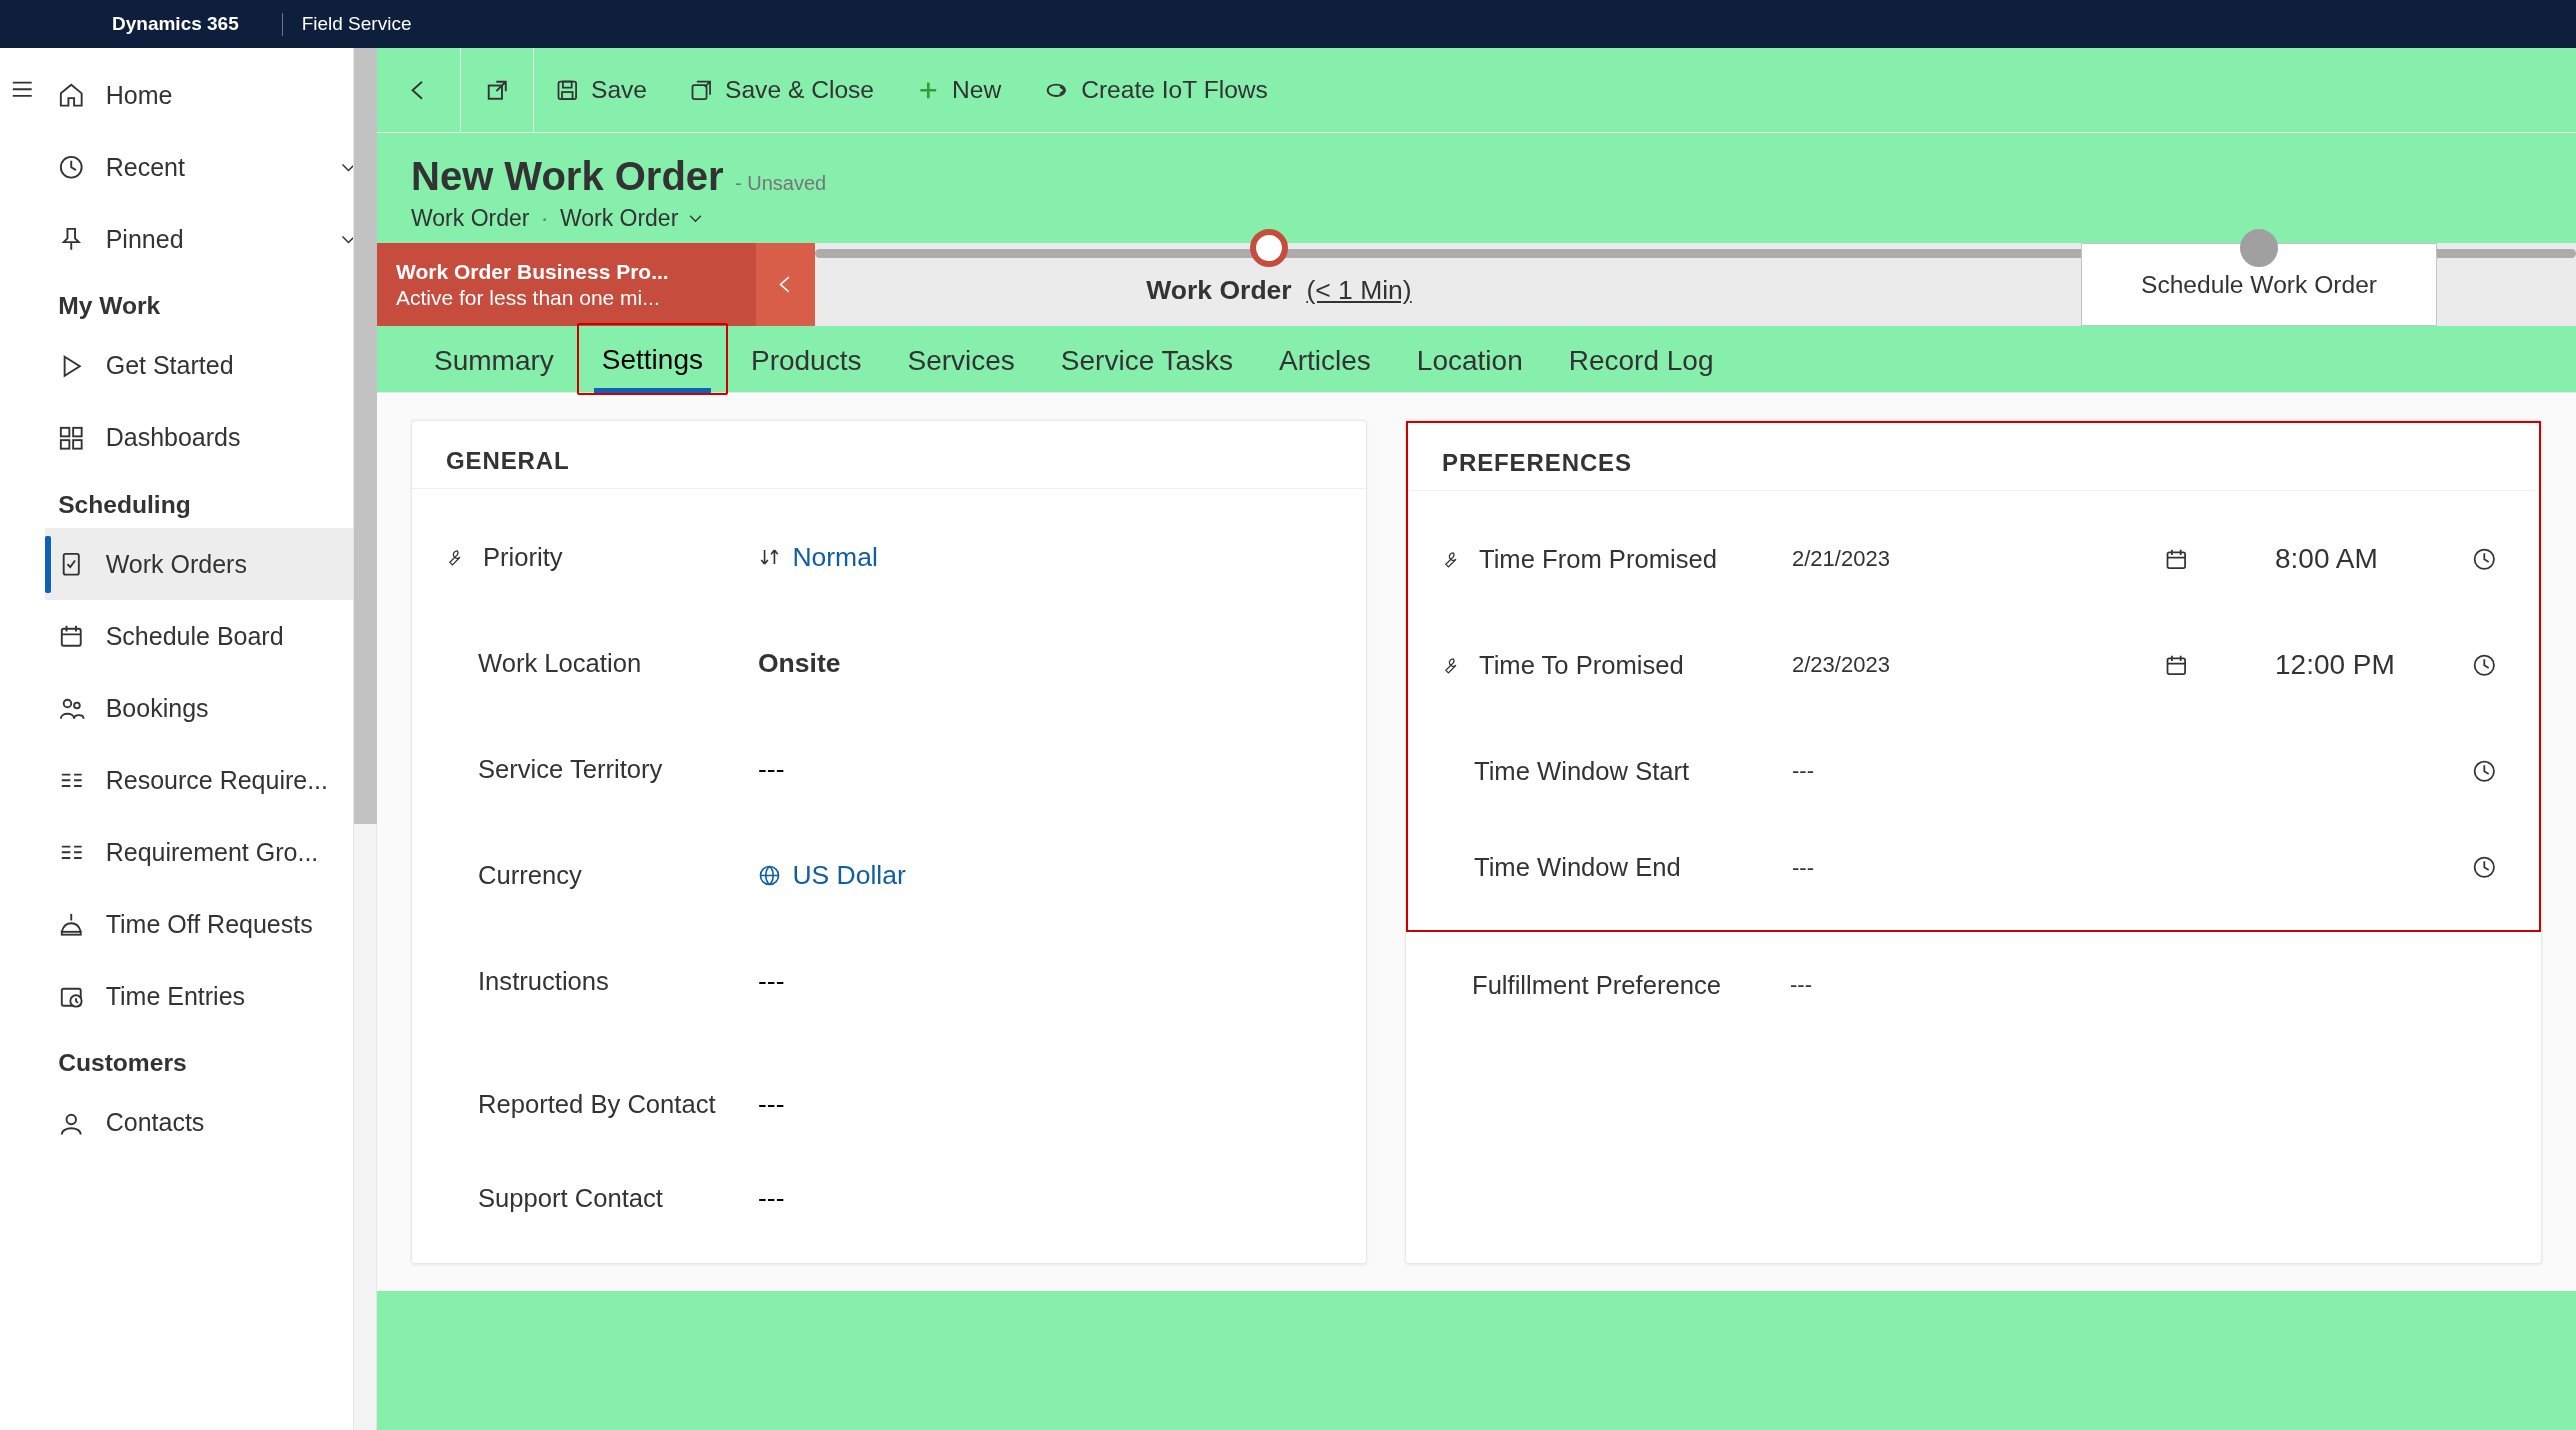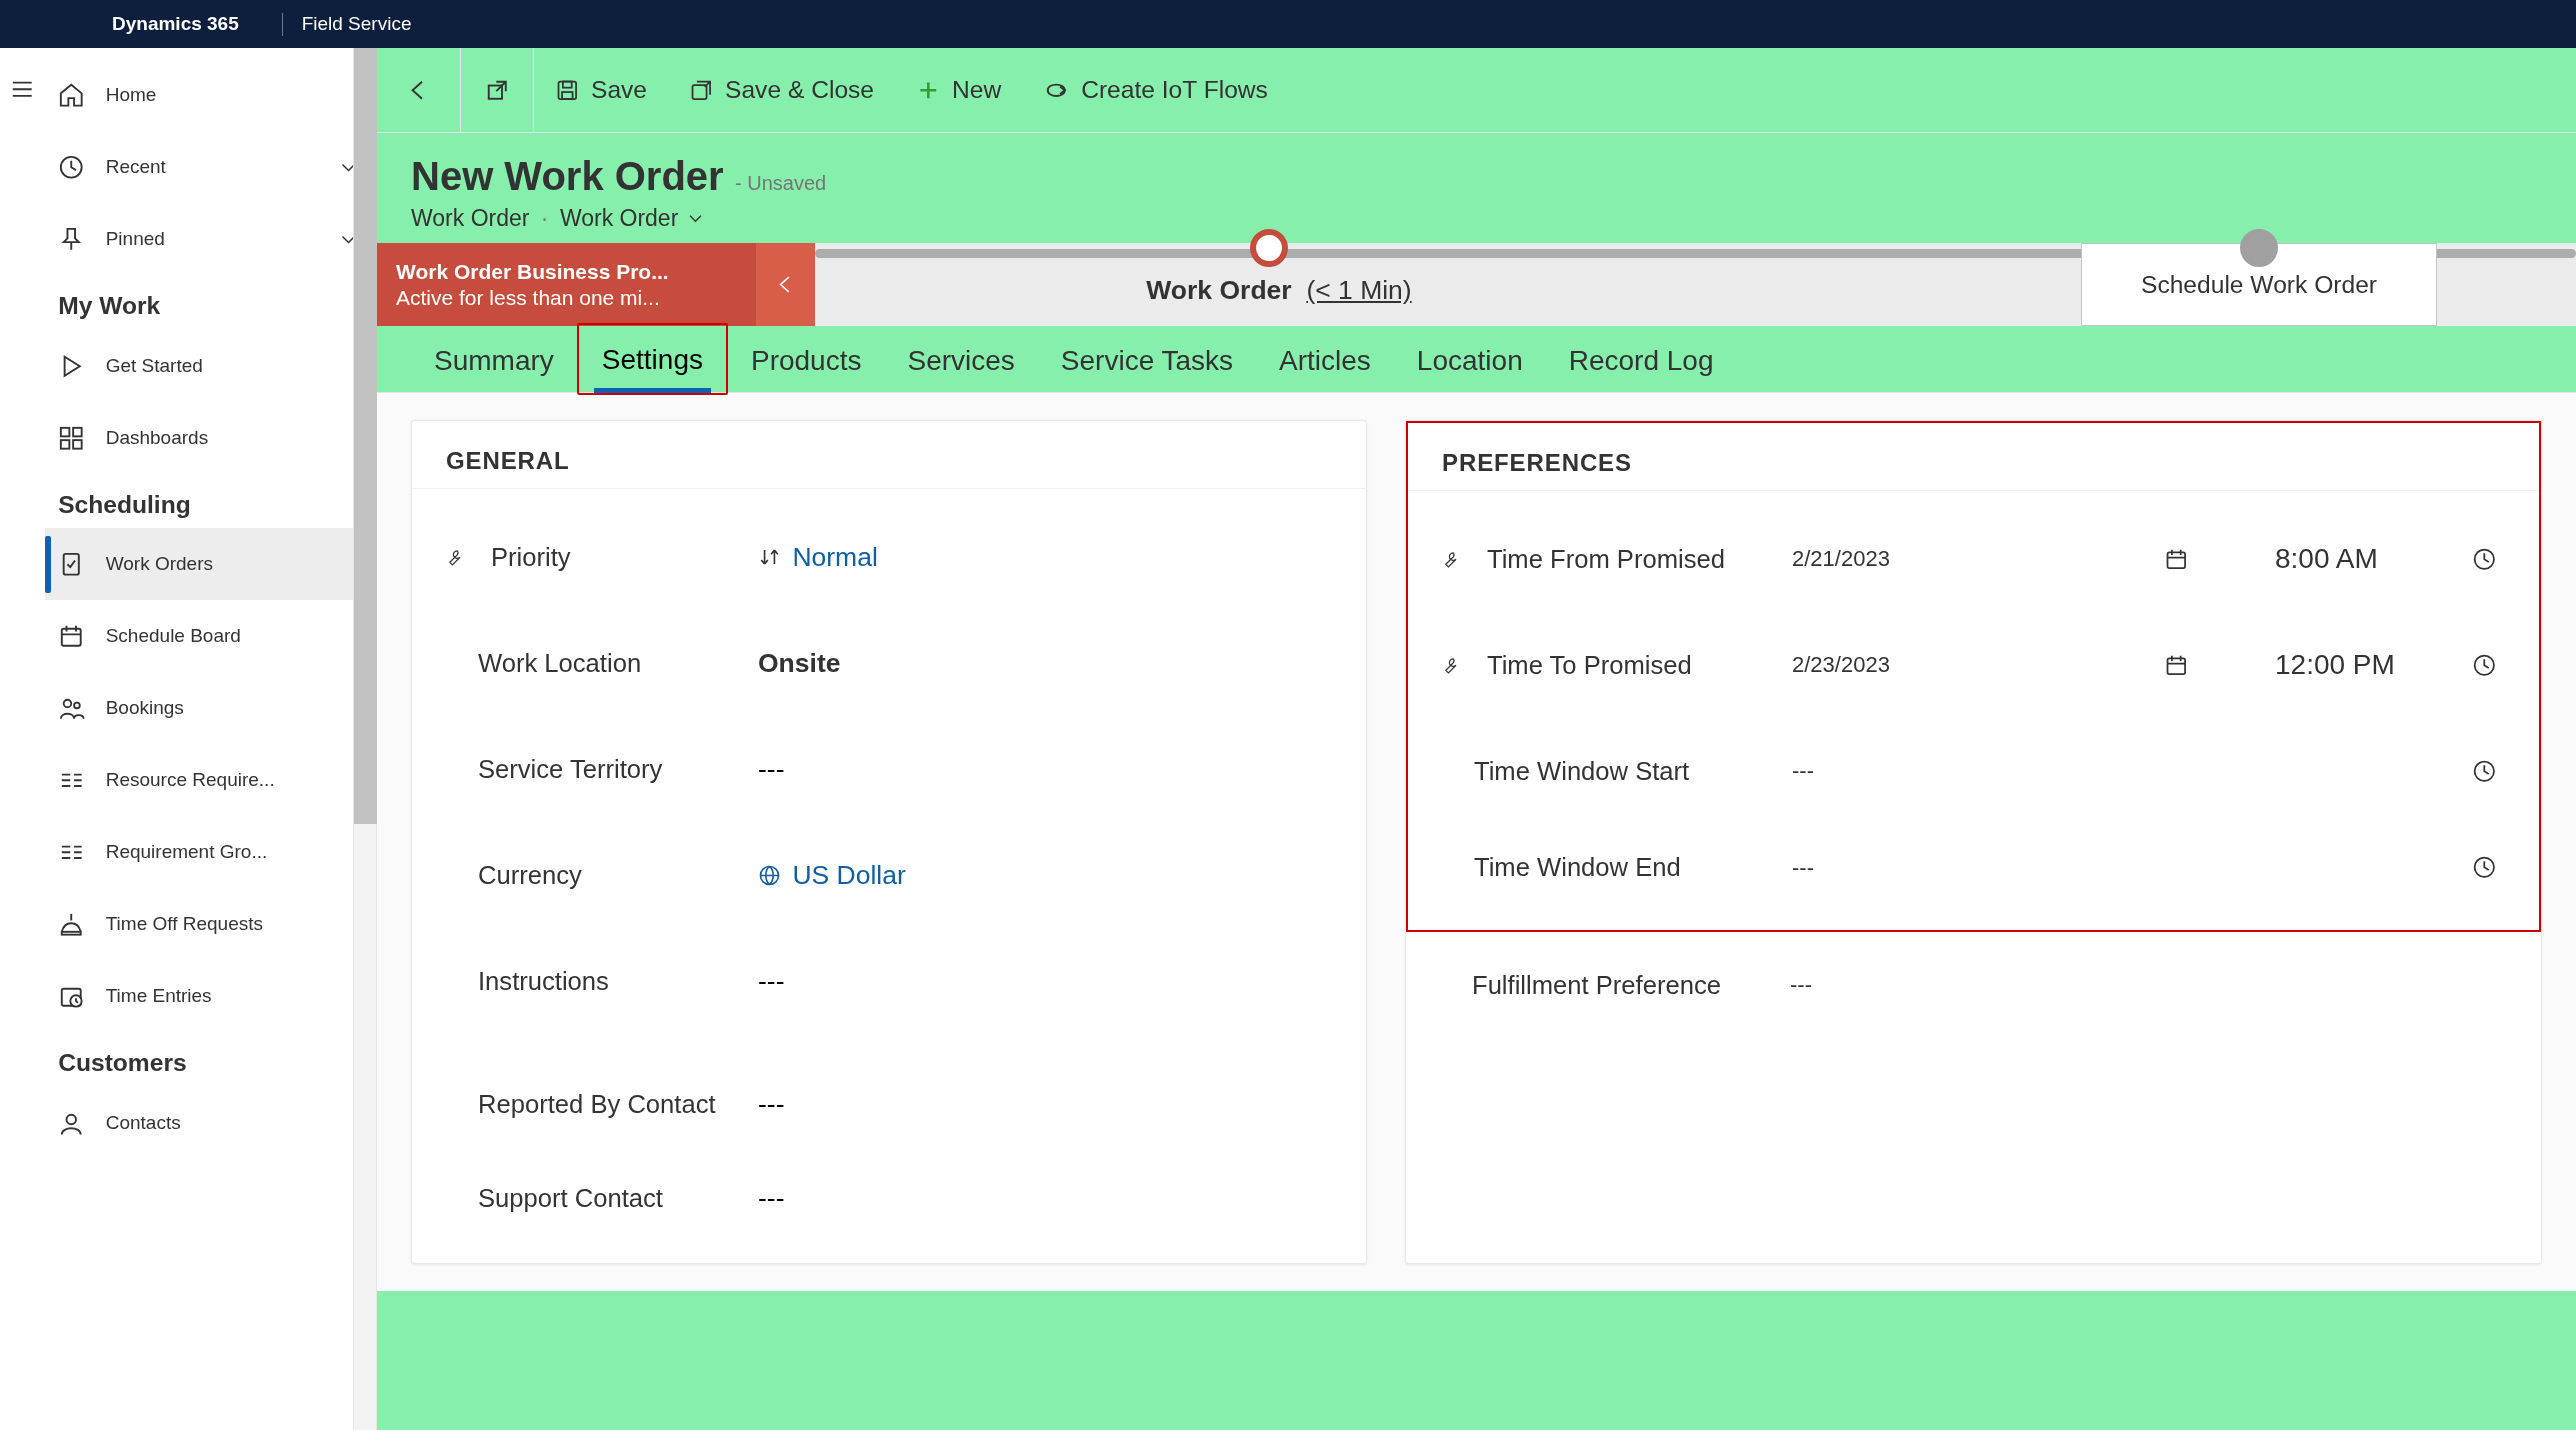--- a/index.html
+++ b/index.html
@@ -16,21 +16,21 @@
   .header{height:48px;background:var(--header-bg);color:#fff;display:flex;align-items:center;padding:0 0 0 112px;font-size:19px;}
   .header .brand{font-weight:600;margin-right:24px;}
   .header .divider{width:0.9px;height:23px;background:rgba(255,255,255,.4);margin:0 19px;}
   .header .app{font-weight:400;}
 
   
   .layout{display:flex;height:calc(100% - 48px);}
   .sidebar{width:var(--sidebar-w);border-right:0.9px solid var(--border);display:flex;}
   .sidebar-rail{width:45px;display:flex;align-items:flex-start;justify-content:center;padding-top:28px;}
   .sidebar-inner{flex:1;padding:11.4px 0 0 0;}
-  .side-item{display:flex;align-items:center;height:72px;padding:0 17px 0 13.2px;gap:21px;cursor:pointer;font-size:19px;}
+  .side-item{display:flex;align-items:center;height:72px;padding:0 17px 0 13.2px;gap:21px;cursor:pointer;font-size:25px;}
   .side-item .chev{margin-left:auto;}
   .side-section{font-weight:600;font-size:24.6px;padding:17px 0 9.5px 13.2px;}
   .side-item.active{background:#ededed;position:relative;}
   .side-item.active::before{content:"";position:absolute;left:0;top:7.6px;bottom:7.6px;width:5.7px;background:#1160b7;border-radius:1.9px;}
   .icon-box{width:26.5px;height:26.5px;display:flex;align-items:center;justify-content:center;}
   .scrollbar-track{position:absolute;right:0;top:0;bottom:0;width:23px;background:#f3f3f3;border-left:0.9px solid #e5e5e5;}
   .scrollbar-thumb{width:23px;height:776px;background:#c2c2c2;}
 
   
   .content{flex:1;display:flex;flex-direction:column;background:#86efac;}
@@ -67,21 +67,21 @@
   .tab.active-under::after{content:"";position:absolute;left:15px;right:15px;bottom:0;height:4.7px;background:#1160b7;}
   .settings-highlight{border:2.8px solid #c00;border-radius:1.9px;margin:-2.8px 0;}
 
   
   .form-area{display:flex;gap:38px;padding:26.5px 34px;background:#fafafa;}
   .panel{background:#fff;border:0.9px solid #e8e8e8;border-radius:3.8px;box-shadow:0 0.9px 2.8px rgba(0,0,0,.08);}
   .panel.general{width:956px;}
   .panel.prefs{flex:1;}
   .panel h2{font-size:24px;font-weight:700;letter-spacing:0.9px;padding:26.5px 34px 13.2px 34px;color:#333;border-bottom:0.9px solid #f0f0f0;margin-bottom:15px;}
   .field{display:flex;align-items:center;height:106px;padding:0 34px;}
-  .field .label{width:312px;font-size:25.6px;display:flex;align-items:center;gap:24px;}
+  .field .label{width:312px;font-size:25.6px;display:flex;align-items:center;gap:16px;}
   .field .value{font-size:26.5px;display:flex;align-items:center;gap:11.4px;}
   .field .value.link{color:var(--link);}
   .field .value.blankdash{color:#000;}
   .prefs .field .label{width:350px;}
   .prefs-highlight{border:2.8px solid #c00;border-top:2.8px solid #c00;}
   .date-col{width:360px;font-size:22px;}
   .time-col{flex:1;font-size:28px;padding-left:74px;}
   .mini-icon-col{width:49px;display:flex;align-items:center;justify-content:center;}
   .end-icon{margin-left:auto;display:flex;align-items:center;justify-content:center;width:42px;}
 

